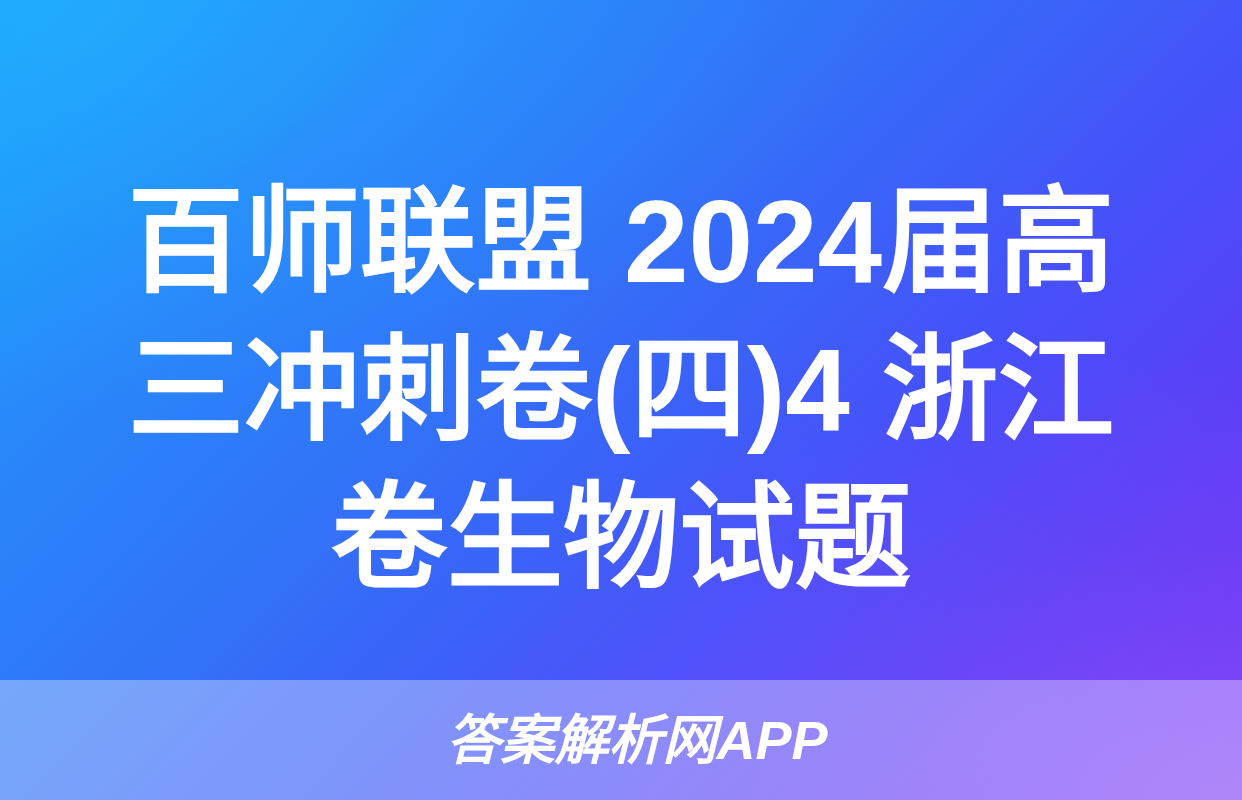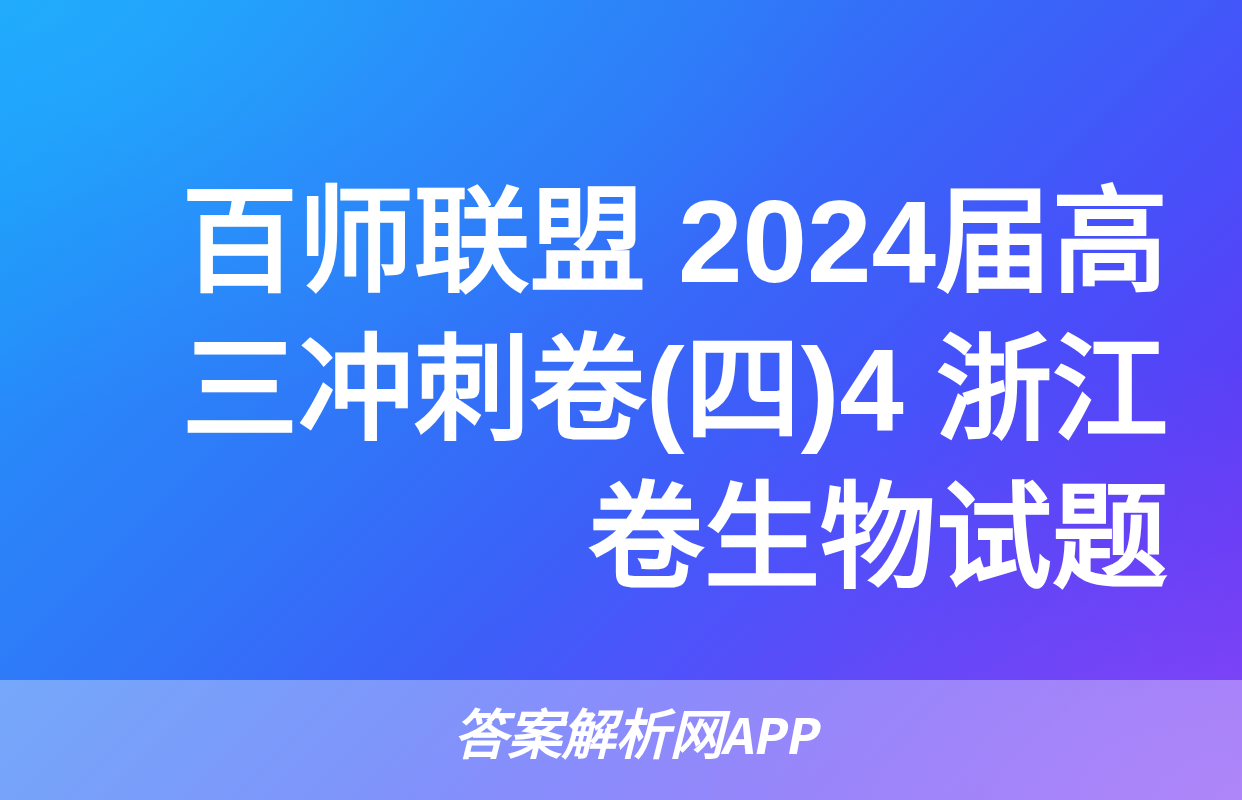--- a/index.html
+++ b/index.html
@@ -61,21 +61,21 @@
   }
 
   .title {
     margin: 0;
     color: #ffffff;
     font-size: 116px;
     line-height: 148px;
     font-weight: 700;
     letter-spacing: 0px;
     word-break: break-all;
-    text-align: right;
+    text-align: center;
     font-family: "Liberation Sans", "DejaVu Sans", sans-serif;
   }
 
   
   .watermark-band {
     position: absolute;
     left: 0;
     right: 0;
     top: 680px;
     height: 120px;
@@ -87,21 +87,21 @@
   }
 
   .watermark-text {
     color: #ffffff;
     font-size: 54px;
     line-height: 1;
     font-weight: 700;
     font-style: italic;
     letter-spacing: 0px;
     white-space: nowrap;
-    font-family: Liberation Mono, monospace;
+    font-family: Liberation Sans, sans-serif;
     margin-left: 32px;
   }
 </style>
 </head>
 <body>
 
 <div class="poster">
 
   <div class="title-wrap">
     <h1 class="title">百师联盟 2024届高三冲刺卷(四)4 浙江卷生物试题</h1>

